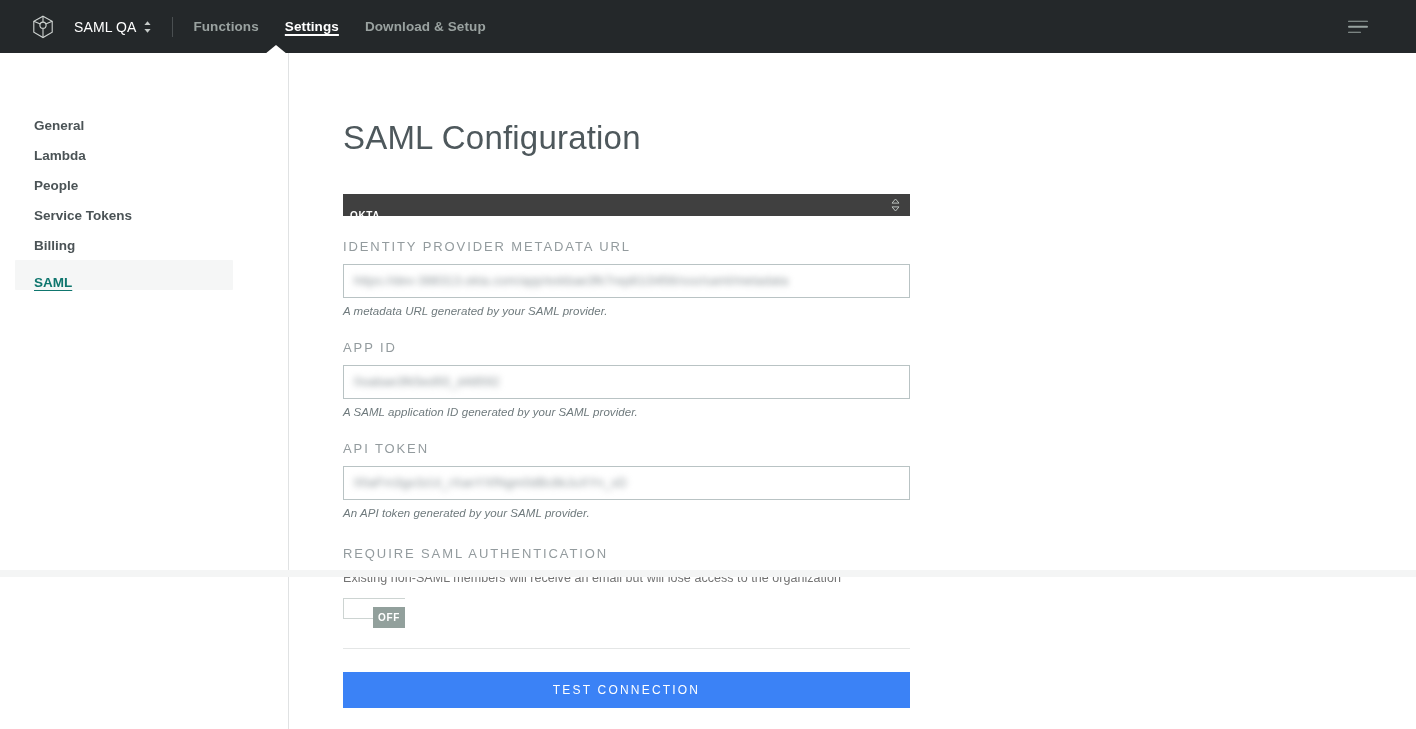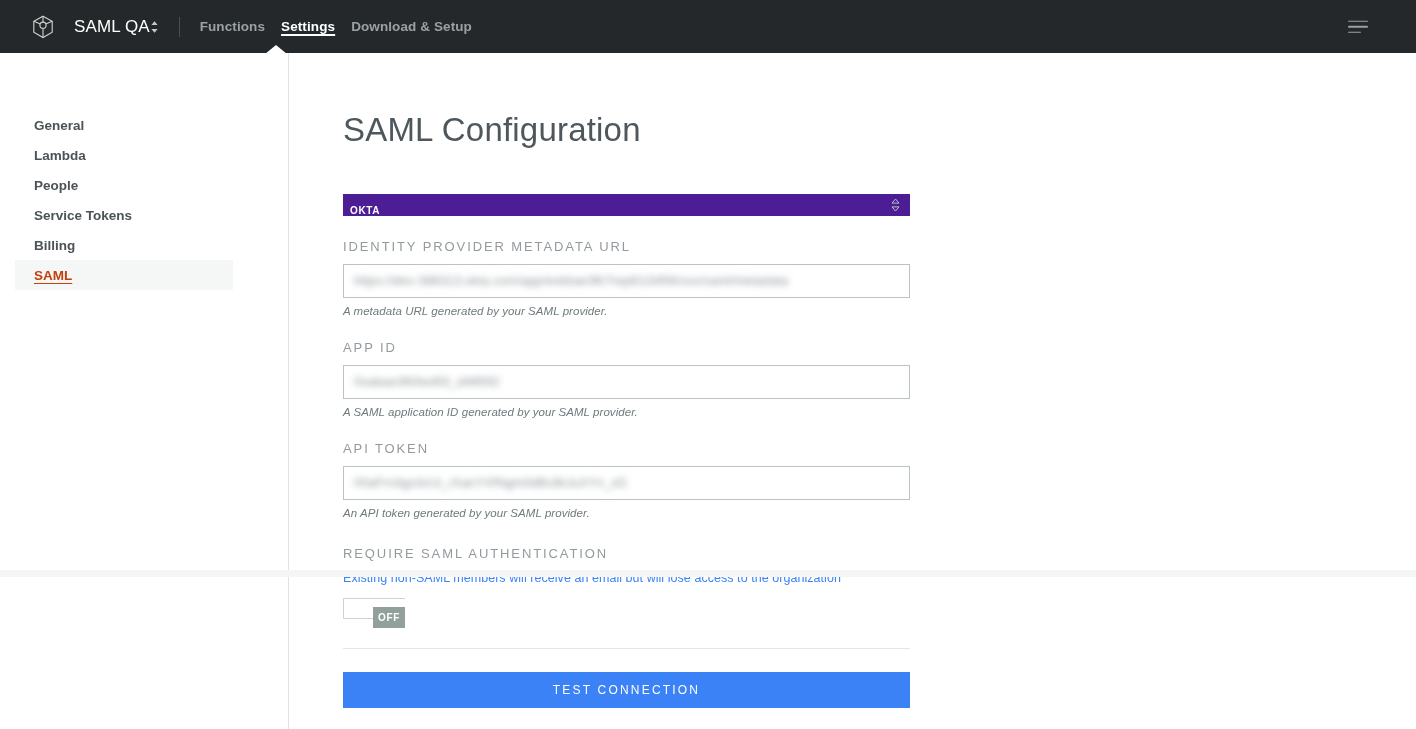--- a/index.html
+++ b/index.html
@@ -22,39 +22,39 @@
   }
   .logo-wrap {
     width: 30px; height: 30px;
     margin-left: 28px;
     display: flex; align-items: center; justify-content: center;
   }
   .logo-wrap svg { display: block; }
   .org-name {
     margin-left: 16px;
     color: #ffffff;
-    font-size: 17px;
+    font-size: 14px;
     font-weight: 400;
     letter-spacing: .1px;
-    display: flex; align-items: center; 
+    display: flex; align-items: center; gap: 7px;
     cursor: pointer;
   }
   .org-caret {
     display: inline-flex; flex-direction: column;
     line-height: 0; color: #c6cbc9;
   }
   .org-caret svg { display: block; }
   .vdivider {
     width: 1px; height: 20px;
     background: #4a4f51;
     margin-left: 20px;
   }
   .navlinks {
     display: flex; align-items: center;
-    margin-left: 20px; gap: 16px;
+    margin-left: 20px; gap: 26px;
   }
   .navlink {
     color: #9aa2a0;
     font-size: 13.5px;
     font-weight: 700;
     letter-spacing: .1px;
     cursor: pointer;
     position: relative;
     padding: 2px 0;
   }
@@ -106,59 +106,60 @@
     padding-left: 19px;
     font-size: 13.5px;
     font-weight: 600;
     color: #4b5356;
     cursor: pointer;
     border-radius: 1px;
   }
   .side-item + .side-item { margin-top: 0px; }
   .side-item.active {
     background: #f5f6f6;
-    color: #c2410c;
+    color: #0f766e;
+    align-items: flex-end;
   }
   .side-item.active .side-label {
     text-decoration: underline;
     text-underline-offset: 3px;
     text-decoration-thickness: 1px;
   }
 
   .content {
     position: absolute; top: 0; left: 289px;
     width: 1127px; height: 676px;
     overflow: hidden;
   }
   .page-title {
     position: absolute;
-    left: 54px; top: 36px;
+    left: 54px; top: 44px;
     font-size: 33px;
     font-weight: 300;
     color: #4e585c;
     letter-spacing: .2px;
     white-space: nowrap;
   }
 
   .form {
     position: absolute;
     left: 54px; top: 141px;
     width: 567px;
   }
 
   
   .provider-select {
     width: 567px; height: 22px;
-    background: #4c1d95;
+    background: #404040;
     color: #ffffff;
     font-size: 10px;
     font-weight: 700;
     letter-spacing: .6px;
-    display: flex; align-items: flex-end;
-    padding: 8px 8px 0 7px;
+    display: flex; align-items: flex-start;
+    padding: 16px 8px 0 7px;
     cursor: pointer;
     position: relative;
     border: 0;
   }
   .provider-select .sel-caret {
     position: absolute; right: 10px; top: 50%;
     transform: translateY(-50%);
     color: #b9c0bd; line-height: 0;
   }
   .provider-select .sel-caret svg { display: block; }
@@ -194,21 +195,21 @@
     font-size: 11.5px;
     font-style: italic;
     color: #6f7a7d;
     letter-spacing: .05px;
   }
 
   
   .toggle-block { margin-top: 27px; }
   .toggle-desc {
     font-size: 12.5px;
-    color: #3b82f6;
+    color: #737373;
     margin-top: 10px;
     letter-spacing: .05px;
   }
   .toggle {
     margin-top: 13px;
     width: 62px; height: 21px;
     position: relative;
     cursor: pointer;
     display: block;
   }

